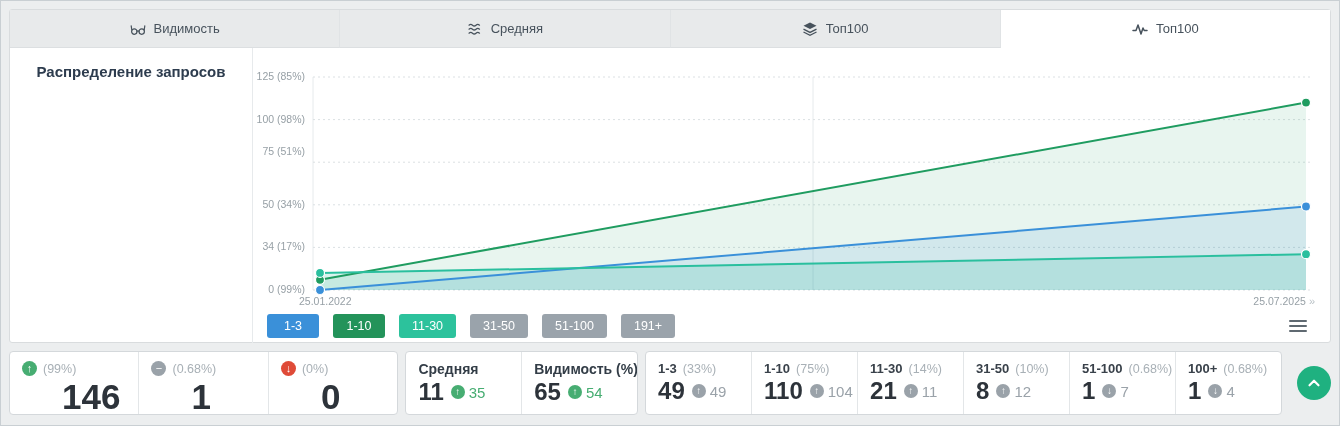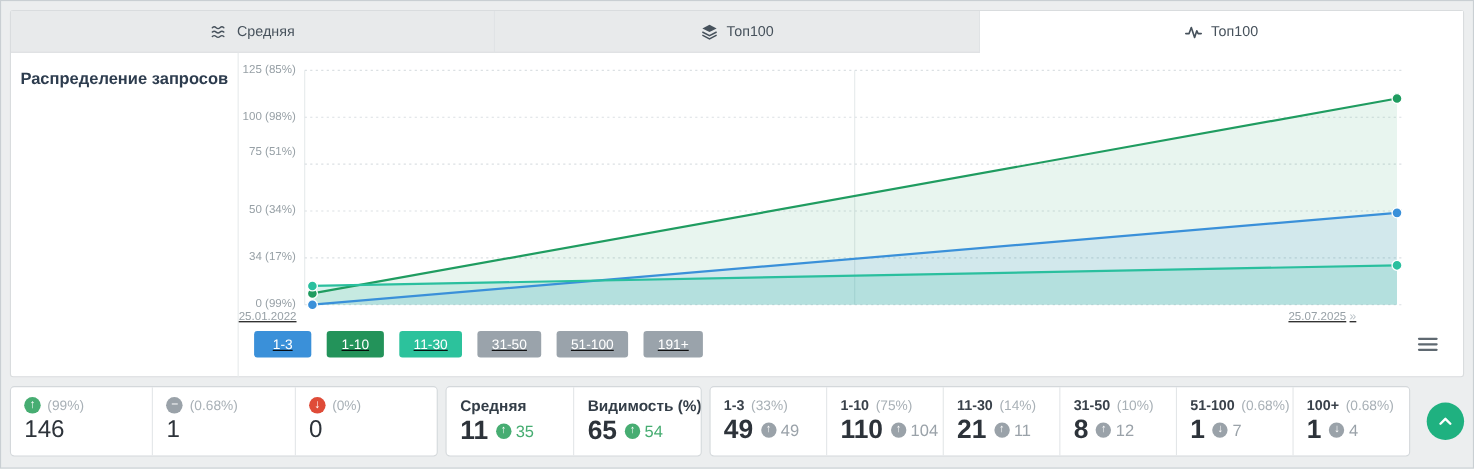--- a/index.html
+++ b/index.html
@@ -20,39 +20,39 @@
     background:#e8eaeb; color:#47525c; font-size:13px; cursor:pointer;
     border-bottom:1px solid #dcdfe1; border-right:1px solid #e0e3e5;
   }
   .tab:last-child { border-right:none; }
   .tab.active { background:#fff; border-bottom-color:#fff; }
   .tab svg { width:16px; height:16px; flex:none; }
 
   .content { display:flex; height:295px; }
 
   
-  .donut-sec { width:207px; flex:none; border-right:1px solid #e7eaec; }
+  .donut-sec { width:243px; flex:none; border-right:1px solid #e7eaec; }
   .donut-title { margin-top:15px; text-align:center; font-size:15px; font-weight:bold; color:#2d3c4e; }
   .donut-wrap { position:relative; width:204px; height:204px; margin:14px auto 0; }
   .donut-wrap svg { width:204px; height:204px; display:block; }
   .donut-center {
     position:absolute; left:50%; top:50%; transform:translate(-50%,-50%);
     font-size:24px; font-weight:600; color:#43907b;
   }
 
   
-  .chart-sec { flex:1; padding-top:16px; position:relative;text-decoration:underline; }
+  .chart-sec { flex:1; padding-top:29px; position:relative; }
   .plot { position:relative; margin-left:60px; width:1000px; height:213px; }
   .plot svg { position:absolute; left:0; top:0; overflow:visible; }
   .ylabel {
     position:absolute; left:-66px; width:58px; text-align:right;
     font-size:10.5px; color:#97a0a6; white-space:nowrap;
   }
   .xlabels {
-    width:1016px; display:flex; justify-content:space-between;
+    margin-left:46px; width:1016px; display:flex; justify-content:space-between;
     font-size:10.5px; color:#97a0a6; padding-top:5px;
   }
   .xarrow { color:#b9c1c6; margin-left:3px; font-size:11px; }
   .legend-row { display:flex; align-items:center; justify-content:space-between; margin:7px 20px 0 14px; }
   .legend { display:flex; gap:14px; }
   .legend-btn {
     min-width:52px; padding:5px 13px; border:none; border-radius:3px;
     color:#fff; font-size:12.5px; font-family:inherit; text-align:center; cursor:pointer;
   }
   .hamburger { display:flex; flex-direction:column; gap:2.5px; cursor:pointer; padding:3px; }
@@ -61,21 +61,21 @@
   
   .stats { display:flex; margin-top:8px; height:64px; align-items:stretch; }
   .card { background:#fff; border:1px solid #d4d8db; border-radius:4px; display:flex; }
   .card-totals { width:390px; margin-right:7px; }
   .card-averages { width:233px; margin-right:7px; }
   .card-ranges { width:638px; }
   .cell { flex:1; padding:9px 12px 6px; border-left:1px solid #e3e6e8; overflow:hidden; }
   .cell:first-child { border-left:none; }
   .cell .row1 { display:flex; align-items:center; gap:6px; font-size:13px; color:#a8b0b6; white-space:nowrap; }
   .cell .row2 { display:flex; align-items:center; gap:7px; margin-top:1px; white-space:nowrap; }
-  .big-val { font-size:22px; font-weight:normal; color:#2d333a; line-height:1.15; }
+  .big-val { font-size:35px; font-weight:bold; color:#2d333a; line-height:1.15;margin-left:40px; }
   .mid-val { font-size:24px; font-weight:bold; color:#2d333a; line-height:1.2; }
   .cell-label { font-size:14px; font-weight:600; color:#333d47; }
   .range-label { font-size:13px; font-weight:bold; color:#39414a; }
   .pct { font-size:12.5px; color:#a8b0b6; }
   .delta { display:inline-flex; align-items:center; gap:4px; font-size:15px; }
   .dcircle {
     display:inline-flex; align-items:center; justify-content:center;
     width:14px; height:14px; border-radius:50%; color:#fff; font-size:10px; line-height:1; flex:none;
   }
   .scircle {
@@ -88,20 +88,30 @@
   }
   .scrolltop svg { width:18px; height:18px; }
 </style>
 </head>
 <body>
 
 <div class="page">
 
   <div class="panel">
     <div class="tabs" id="tabs">
+        <div class="tab">
+          <span style="display: inline-flex;">
+            <svg viewBox="0 0 16 16">
+              <circle cx="4.3" cy="10.6" r="2.7" fill="none" stroke="currentColor" stroke-width="1.2"></circle>
+              <circle cx="11.7" cy="10.6" r="2.7" fill="none" stroke="currentColor" stroke-width="1.2"></circle>
+              <path d="M7 10.3 Q8 9.2 9 10.3 M1.8 9 L1.2 4.8 M14.2 9 L14.8 4.8" fill="none" stroke="currentColor" stroke-width="1.2" stroke-linecap="round"></path>
+            </svg>
+          </span>
+          <span>Видимость</span>
+        </div>
         <div class="tab">
           <span style="display: inline-flex;">
             <svg viewBox="0 0 16 16">
               <path d="M2 4.2q1.75-1.6 3.5 0t3.5 0t3.5 0 M2 8.2q1.75-1.6 3.5 0t3.5 0t3.5 0 M2 12.2q1.75-1.6 3.5 0t3.5 0t3.5 0" fill="none" stroke="currentColor" stroke-width="1.25" stroke-linecap="round"></path>
             </svg>
           </span>
           <span>Средняя</span>
         </div>
         <div class="tab">
           <span style="display: inline-flex;">

